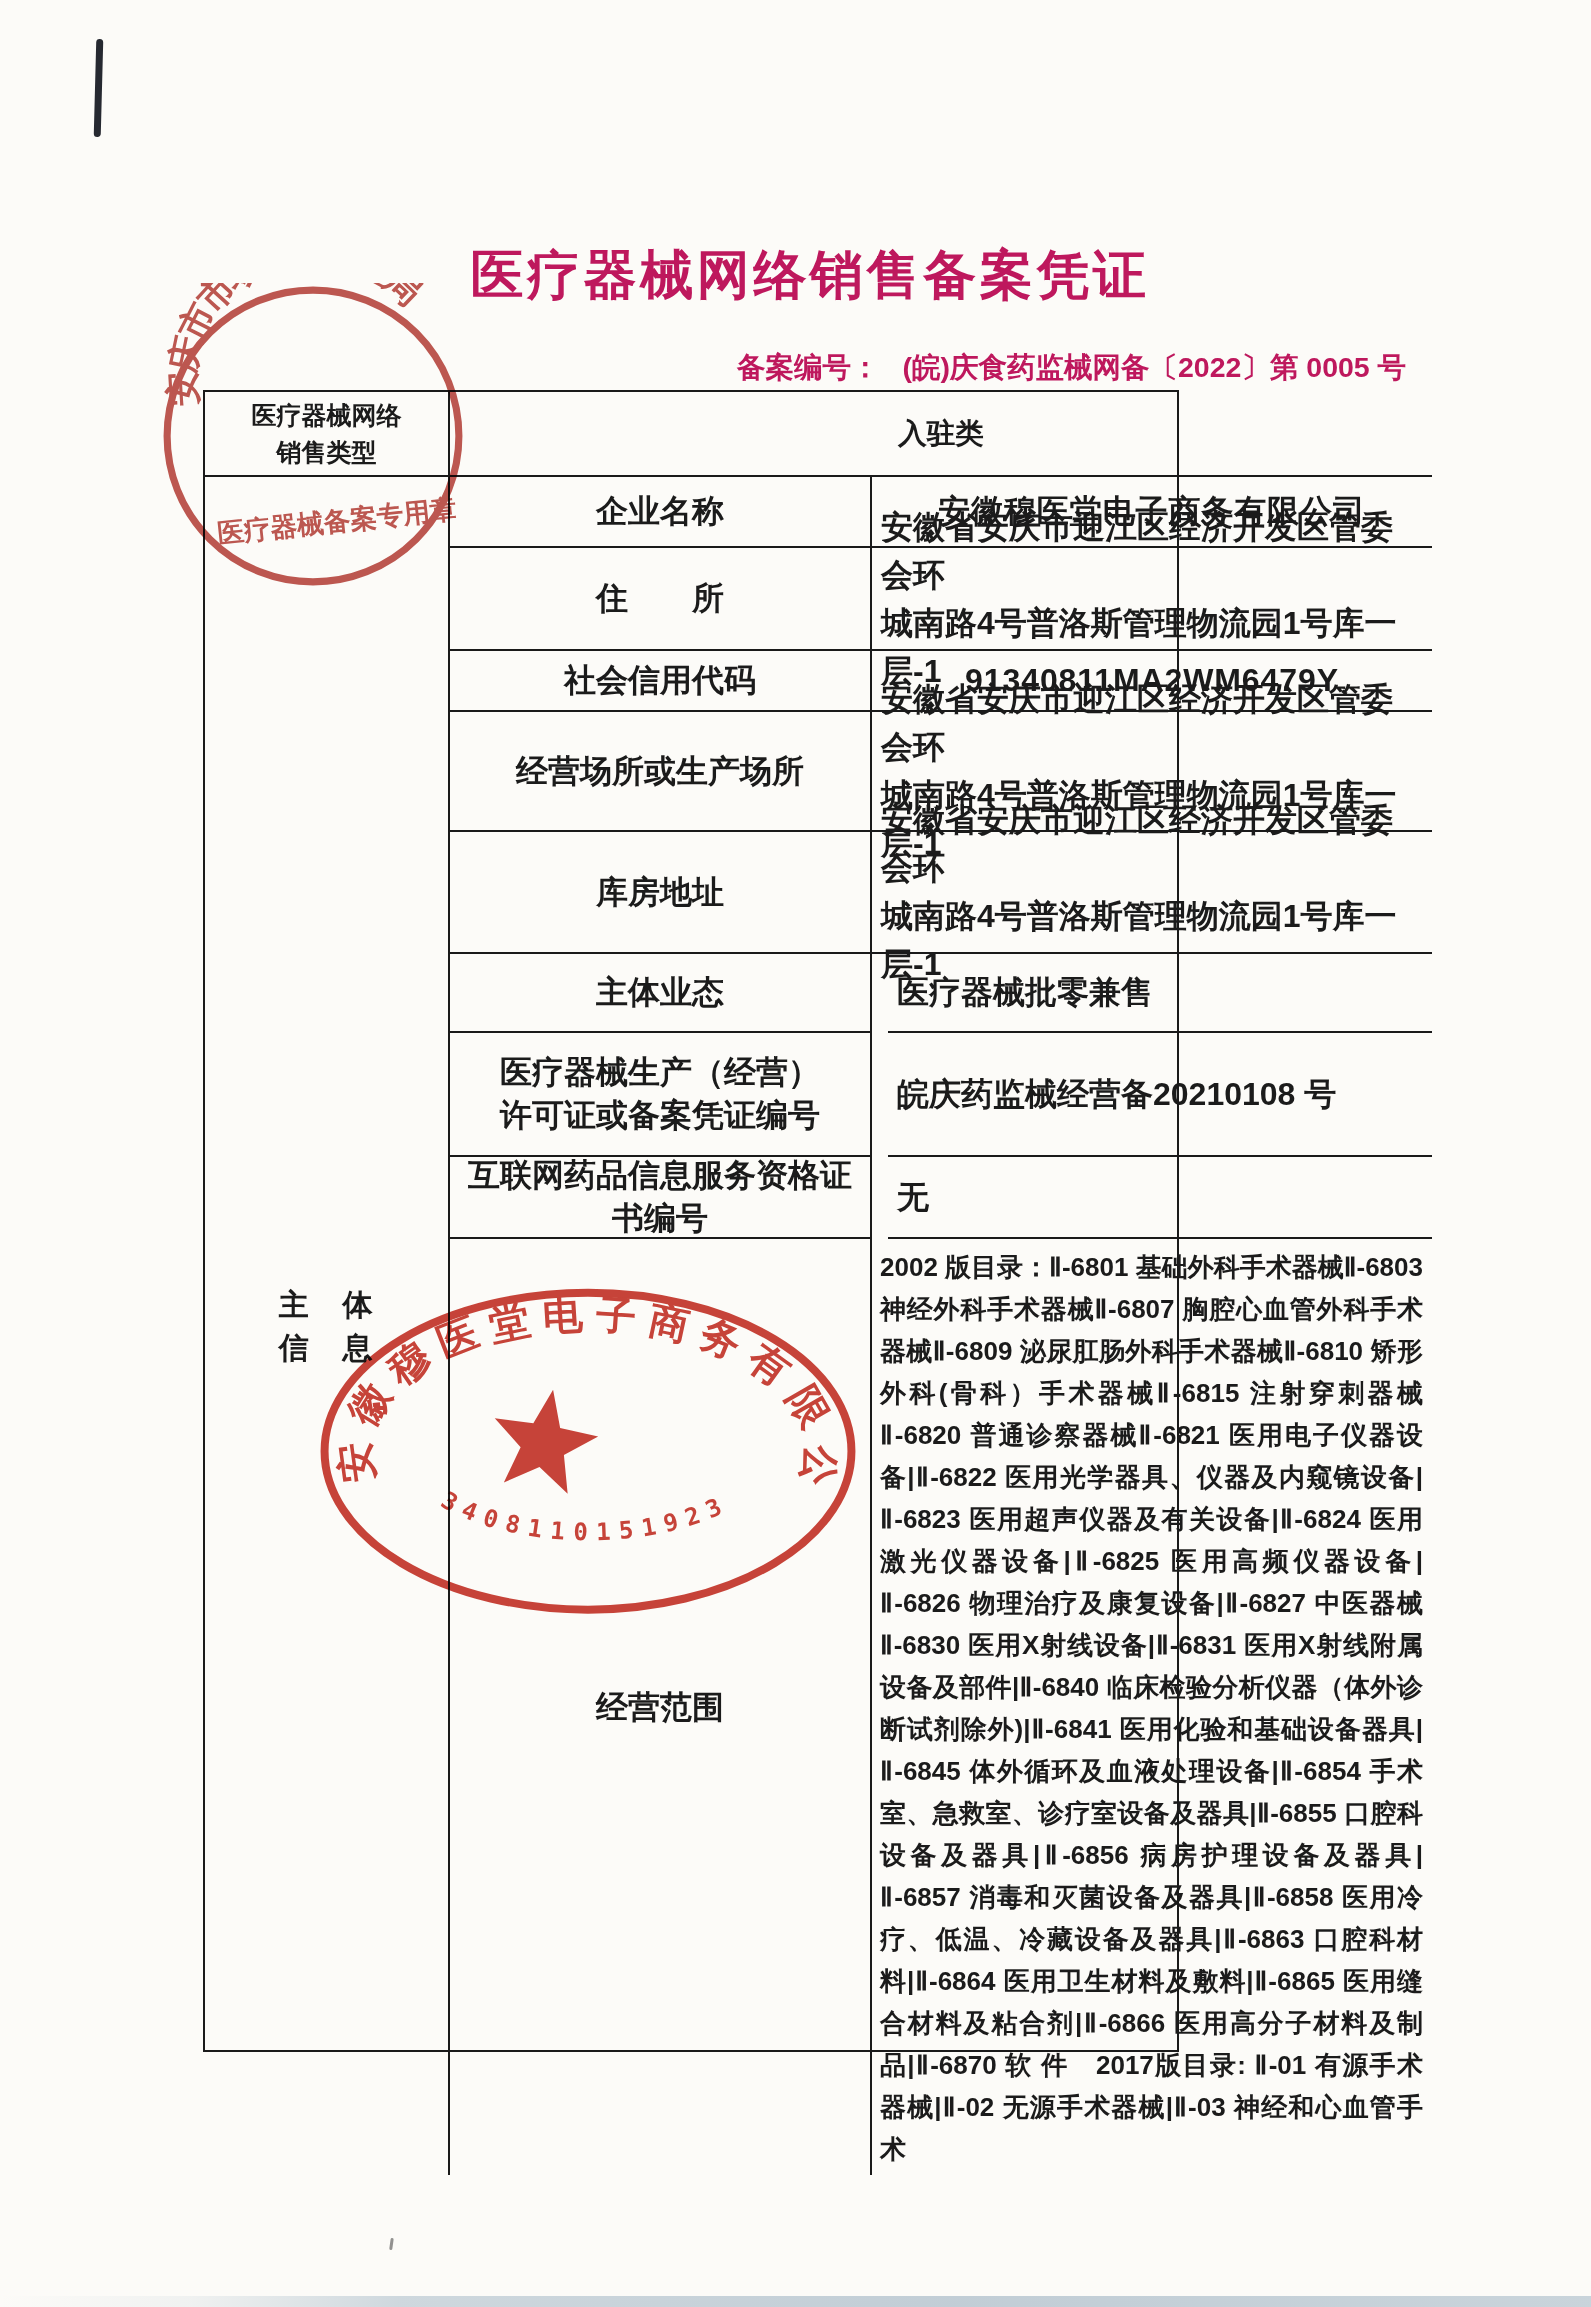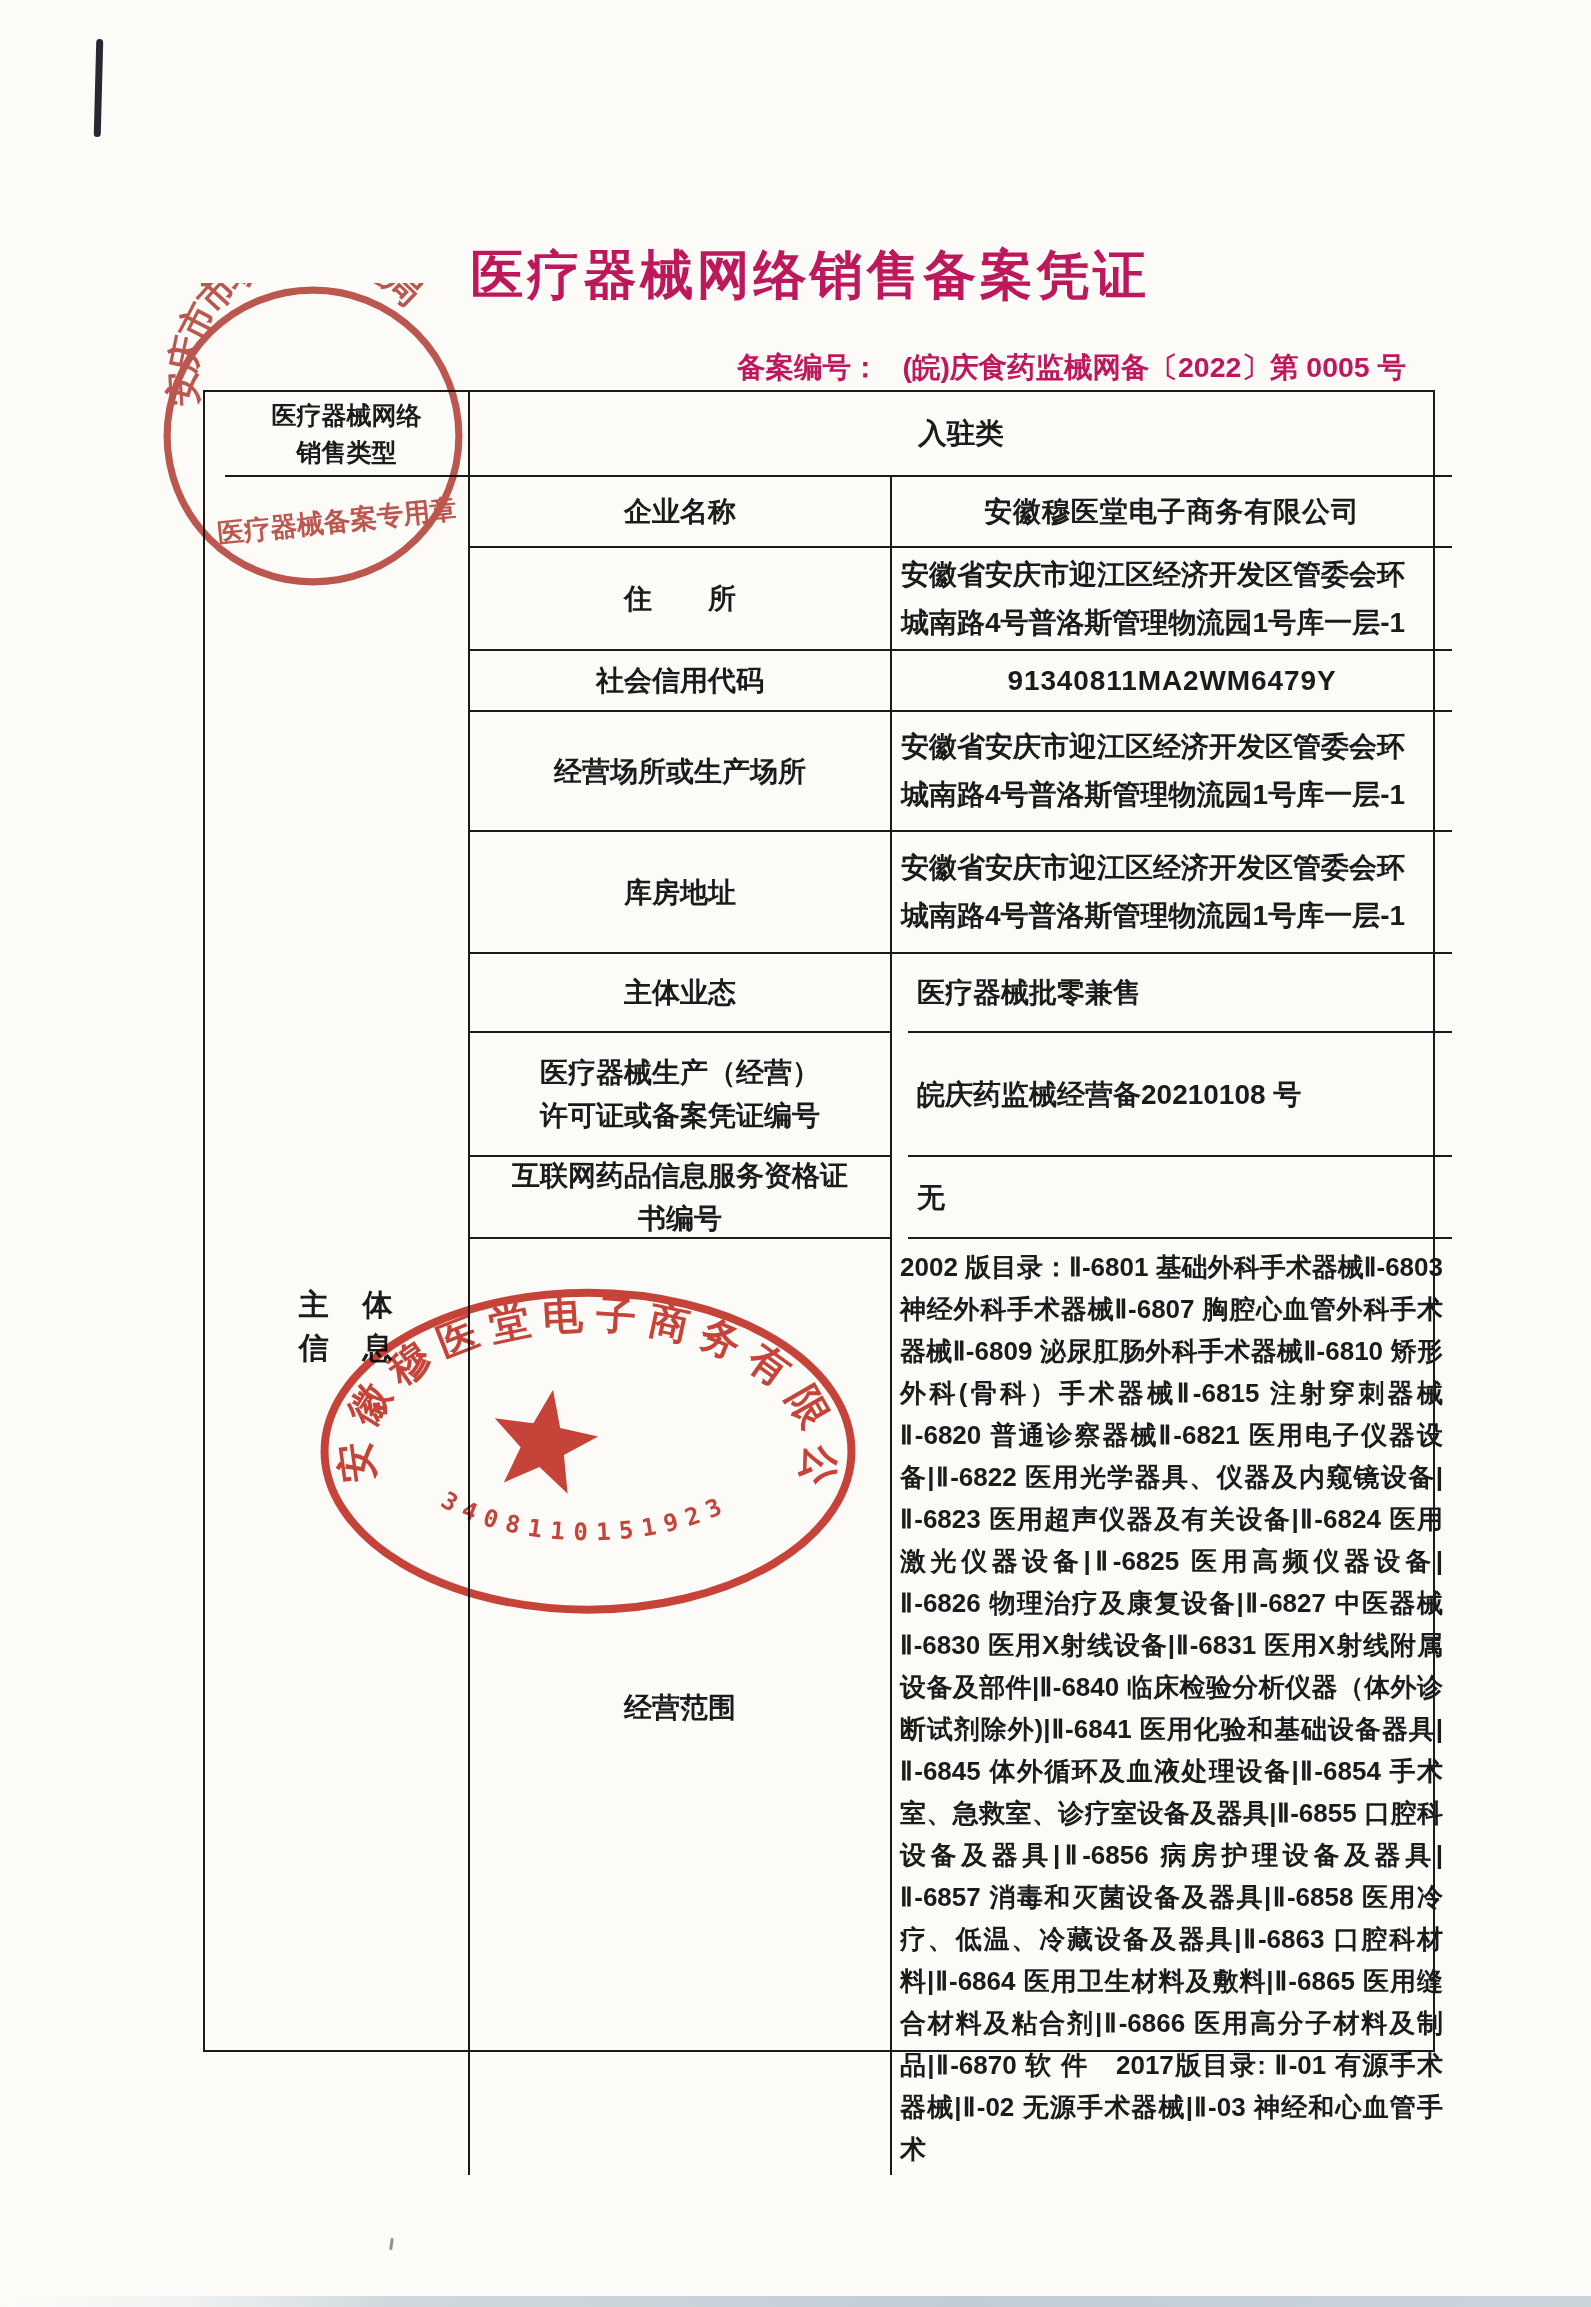--- a/index.html
+++ b/index.html
@@ -26,36 +26,35 @@
   }
   .record-no{
     position:absolute;left:737px;top:349px;width:712px;
     display:flex;gap:23px;
     font-size:28.5px;font-weight:bold;color:#be185d;
     white-space:nowrap;
   }
   
   .t{
     position:absolute;left:203px;top:390px;
-    width:1232px;height:1662px;
+    width:976px;height:1662px;
     box-sizing:border-box;
     border:2.7px solid #1a1a1a;
     display:grid;
     grid-template-columns:245px 422px 560px;
     grid-template-rows:85px 71px 103px 61px 120px 122px 79px 124px 82px auto;
     background:transparent;
-    padding-left:20px;
   }
   .cell{
     box-sizing:border-box;
     border-right:2.7px solid #1a1a1a;
     border-bottom:2.7px solid #1a1a1a;
     display:flex;align-items:center;justify-content:center;
     font-weight:bold;
-    font-size:28px;line-height:41px;
+    font-size:32px;line-height:41px;
     text-align:center;
     white-space:pre-line;
   }
   .no-br{border-right:none;}
   .no-bb{border-bottom:none;}
   .cell-type{grid-row:1;grid-column:1;font-size:25px;line-height:37px;padding:1.8px 7.1px;}
   .cell-typeval{grid-row:1;grid-column:2/4;font-size:28.5px;}
   .cell-entity{grid-row:2/11;grid-column:1;font-size:30px;line-height:43px;letter-spacing:1.8px;}
   .r2{grid-row:2}.r3{grid-row:3}.r4{grid-row:4}.r5{grid-row:5}
   .r6{grid-row:6}.r7{grid-row:7}.r8{grid-row:8}.r9{grid-row:9}.r10{grid-row:10}

